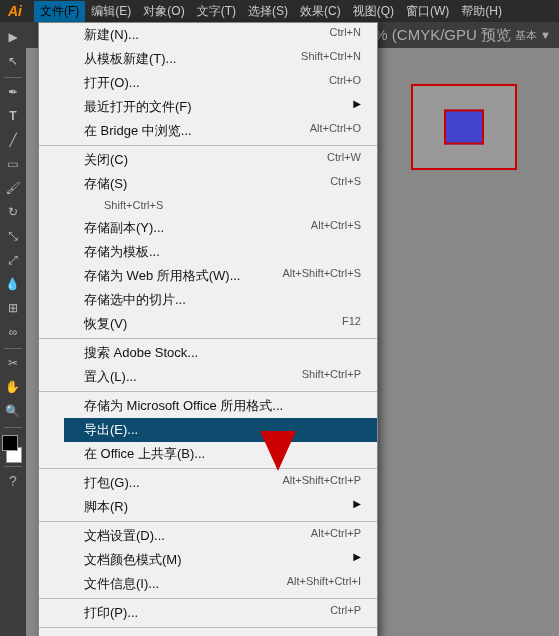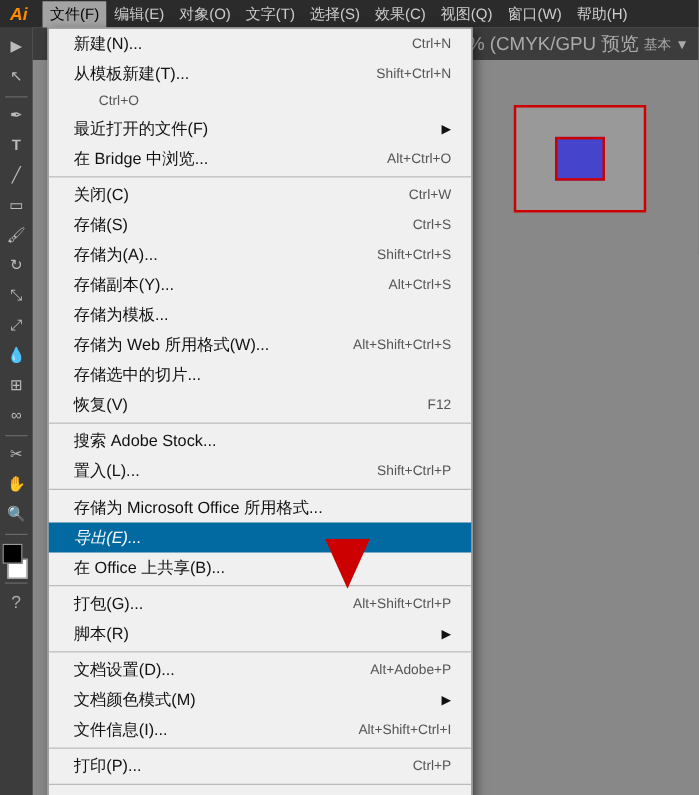--- a/index.html
+++ b/index.html
@@ -38,21 +38,21 @@
       color: #ccc;
       font-size: 12px;
       padding: 2px 6px;
       cursor: pointer;
       white-space: nowrap;
     }
     .menu-bar-item:hover, .menu-bar-item.active {
       background: #444;
     }
     .menu-bar-item.active {
-      background: #a3a3a3;
+      background: #0369a1;
       color: #000;
     }
 
     
     .left-toolbar {
       position: absolute;
       left: 0;
       top: 22px;
       width: 26px;
       height: 614px;
@@ -98,33 +98,32 @@
       top: 22px;
       left: 38px;
       width: 340px;
       background: #f0f0f0;
       border: 1px solid #888;
       z-index: 200;
       box-shadow: 3px 3px 8px rgba(0,0,0,0.5);
     }
     .menu-item {
       display: flex;
-      align-items: center;
       justify-content: space-between;
       padding: 3px 16px 3px 20px;
       cursor: pointer;
       color: #111;
       font-size: 13px;
       white-space: nowrap;
       min-height: 20px;
+      margin-left: 25px;
     }
     .menu-item.highlighted {
-      background: #0369a1;
+      background: #0c4a6e;
       color: #fff;
-      font-style: italic;
     }
     .menu-separator {
       height: 1px;
       background: #bbb;
       margin: 2px 0;
     }
     .menu-item-label {
       flex: 1;
     }
     .menu-item-shortcut {
@@ -199,41 +198,41 @@
 <div class="dropdown-menu" id="file-menu">
     <div class="menu-item">
       <span class="menu-item-label">新建(N)...</span>
       <span class="menu-item-shortcut">Ctrl+N</span>
     </div>
     <div class="menu-item">
       <span class="menu-item-label">从模板新建(T)...</span>
       <span class="menu-item-shortcut">Shift+Ctrl+N</span>
     </div>
     <div class="menu-item">
+      <span class="menu-item-label">打开(O)...</span>
       <span class="menu-item-shortcut">Ctrl+O</span>
     </div>
     <div class="menu-item">
       <span class="menu-item-label">最近打开的文件(F)</span>
       <span class="menu-item-arrow">▶</span>
     </div>
     <div class="menu-item">
       <span class="menu-item-label">在 Bridge 中浏览...</span>
       <span class="menu-item-shortcut">Alt+Ctrl+O</span>
     </div>
     <div class="menu-separator"></div>
     <div class="menu-item">
       <span class="menu-item-label">关闭(C)</span>
       <span class="menu-item-shortcut">Ctrl+W</span>
     </div>
     <div class="menu-item">
       <span class="menu-item-label">存储(S)</span>
       <span class="menu-item-shortcut">Ctrl+S</span>
     </div>
     <div class="menu-item">
-      <span class="menu-item-label">存储为(A)...</span>
       <span class="menu-item-shortcut">Shift+Ctrl+S</span>
     </div>
     <div class="menu-item">
       <span class="menu-item-label">存储副本(Y)...</span>
       <span class="menu-item-shortcut">Alt+Ctrl+S</span>
     </div>
     <div class="menu-item">
       <span class="menu-item-label">存储为模板...</span>
     </div>
     <div class="menu-item">
@@ -270,21 +269,21 @@
       <span class="menu-item-label">打包(G)...</span>
       <span class="menu-item-shortcut">Alt+Shift+Ctrl+P</span>
     </div>
     <div class="menu-item">
       <span class="menu-item-label">脚本(R)</span>
       <span class="menu-item-arrow">▶</span>
     </div>
     <div class="menu-separator"></div>
     <div class="menu-item">
       <span class="menu-item-label">文档设置(D)...</span>
-      <span class="menu-item-shortcut">Alt+Adobe+P</span>
+      <span class="menu-item-shortcut">Alt+Ctrl+P</span>
     </div>
     <div class="menu-item">
       <span class="menu-item-label">文档颜色模式(M)</span>
       <span class="menu-item-arrow">▶</span>
     </div>
     <div class="menu-item">
       <span class="menu-item-label">文件信息(I)...</span>
       <span class="menu-item-shortcut">Alt+Shift+Ctrl+I</span>
     </div>
     <div class="menu-separator"></div>

